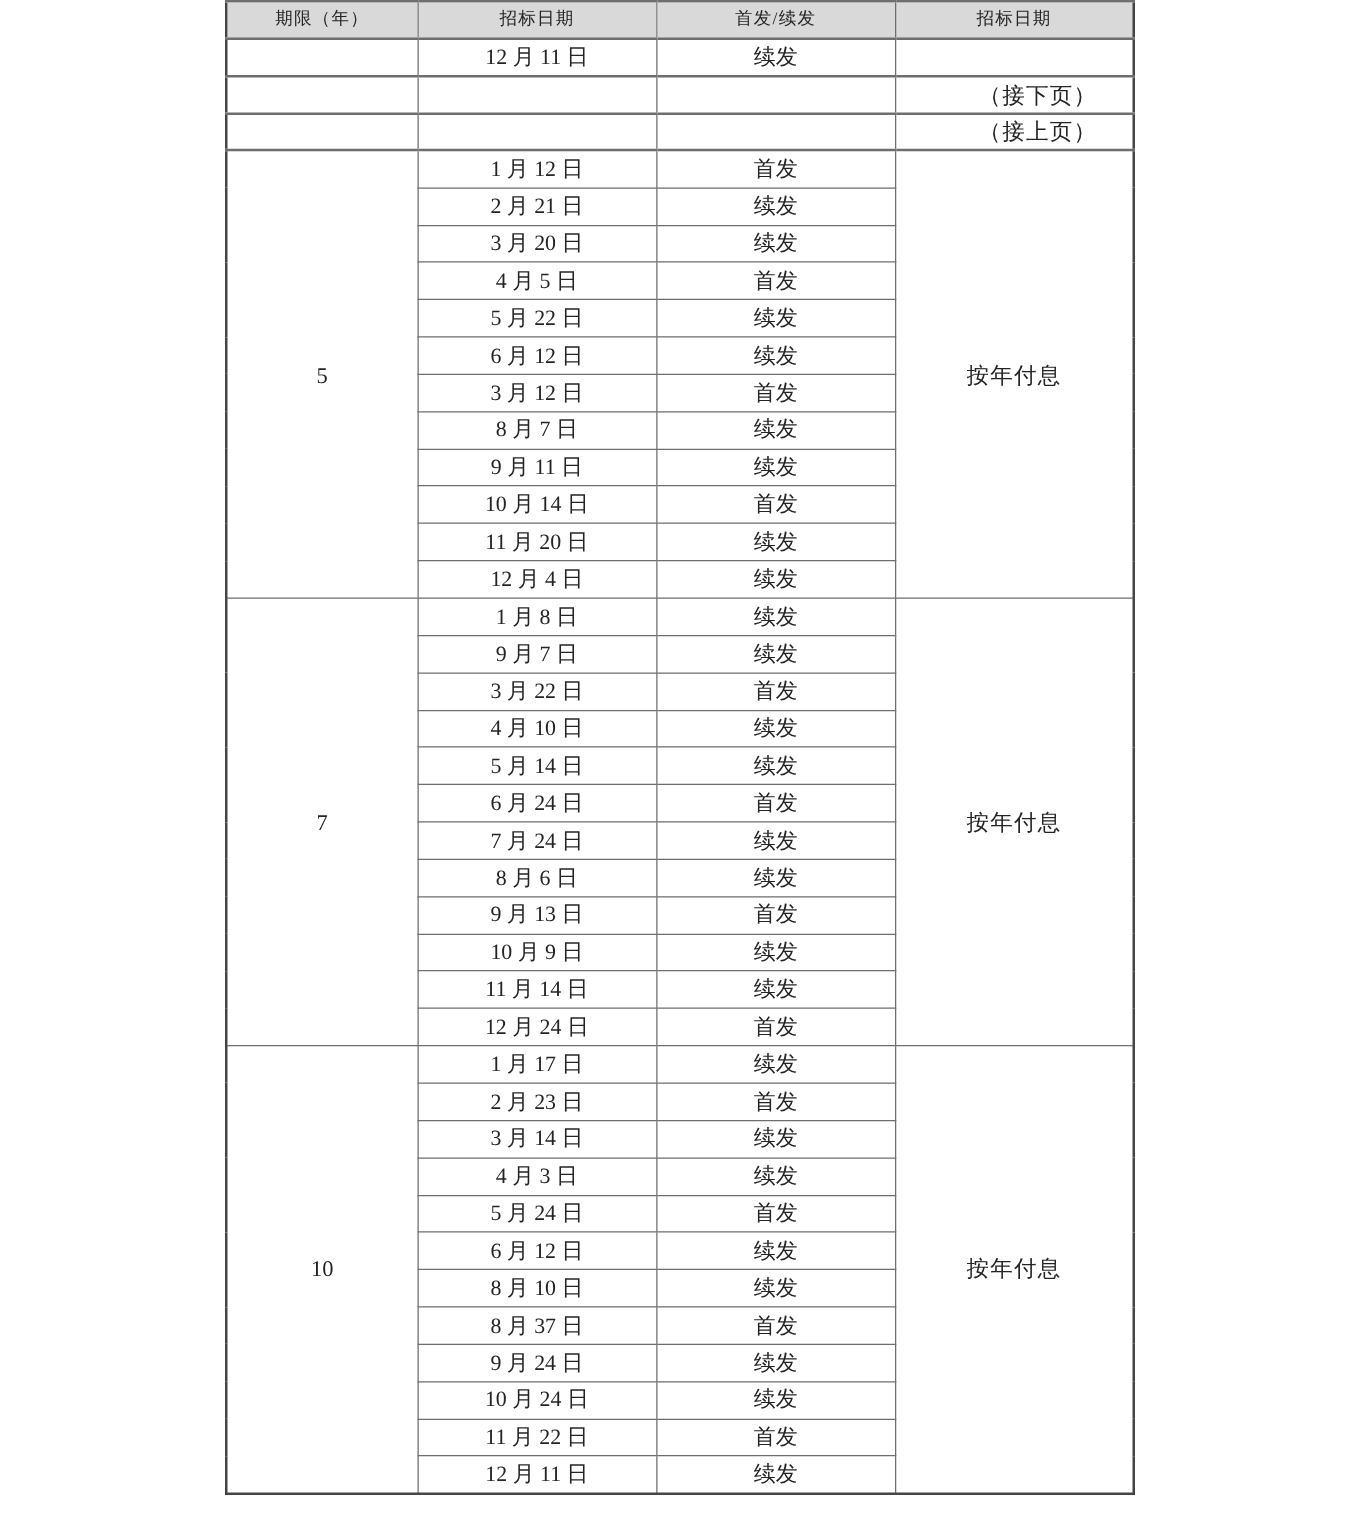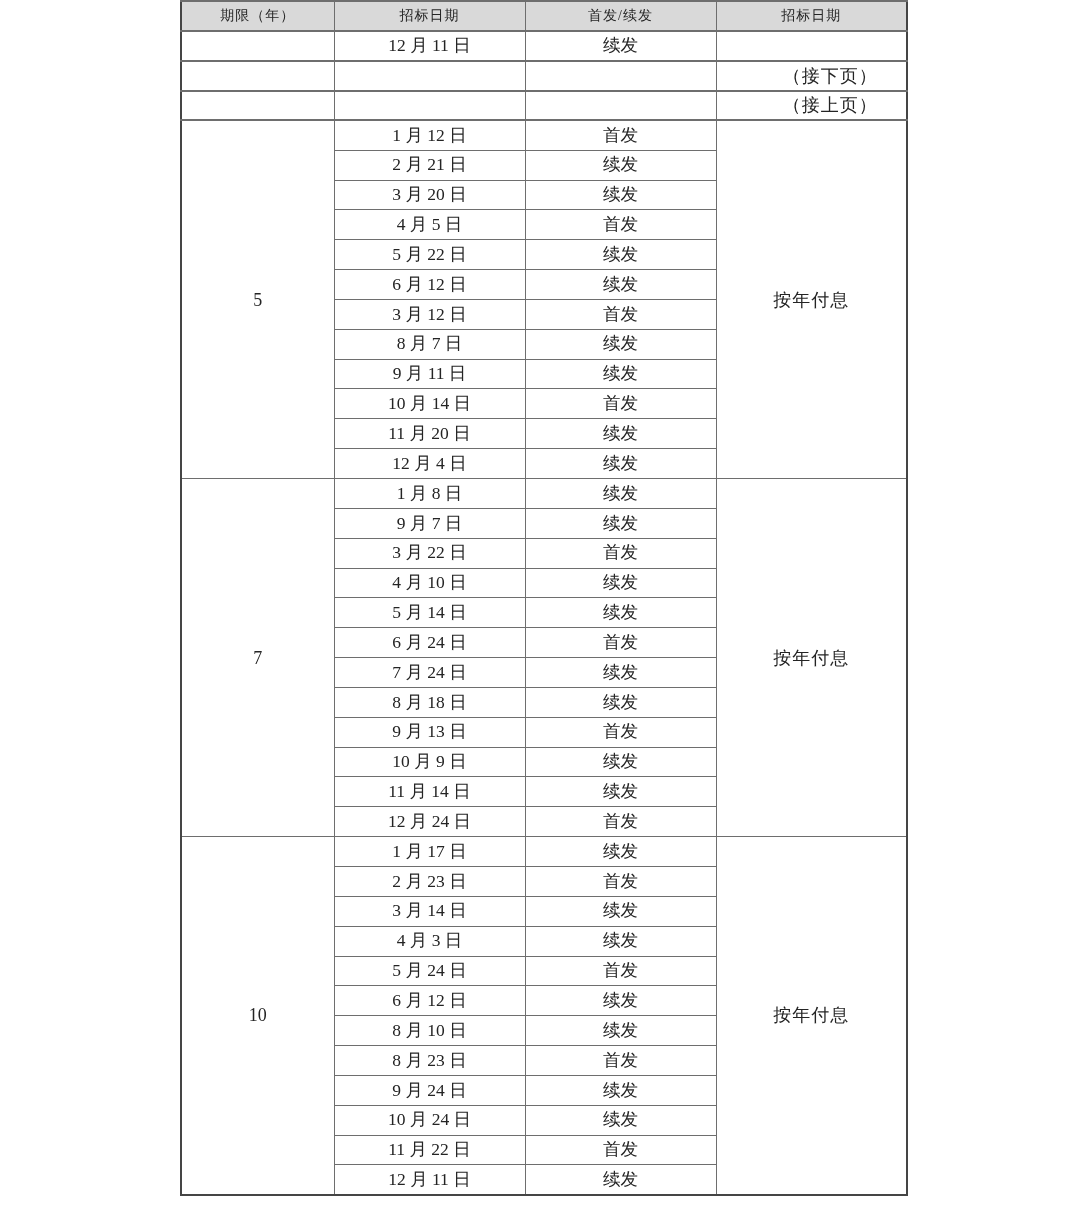--- a/index.html
+++ b/index.html
@@ -169,21 +169,21 @@
         </tr>
         <tr>
           <td class="c-date">6 月 24 日</td>
           <td class="c-status">首发</td>
         </tr>
         <tr>
           <td class="c-date">7 月 24 日</td>
           <td class="c-status">续发</td>
         </tr>
         <tr>
-          <td class="c-date">8 月 18 日</td>
+          <td class="c-date">8 月 6 日</td>
           <td class="c-status">续发</td>
         </tr>
         <tr>
           <td class="c-date">9 月 13 日</td>
           <td class="c-status">首发</td>
         </tr>
         <tr>
           <td class="c-date">10 月 9 日</td>
           <td class="c-status">续发</td>
         </tr>
@@ -219,21 +219,21 @@
         </tr>
         <tr>
           <td class="c-date">6 月 12 日</td>
           <td class="c-status">续发</td>
         </tr>
         <tr>
           <td class="c-date">8 月 10 日</td>
           <td class="c-status">续发</td>
         </tr>
         <tr>
-          <td class="c-date">8 月 23 日</td>
+          <td class="c-date">8 月 37 日</td>
           <td class="c-status">首发</td>
         </tr>
         <tr>
           <td class="c-date">9 月 24 日</td>
           <td class="c-status">续发</td>
         </tr>
         <tr>
           <td class="c-date">10 月 24 日</td>
           <td class="c-status">续发</td>
         </tr>

